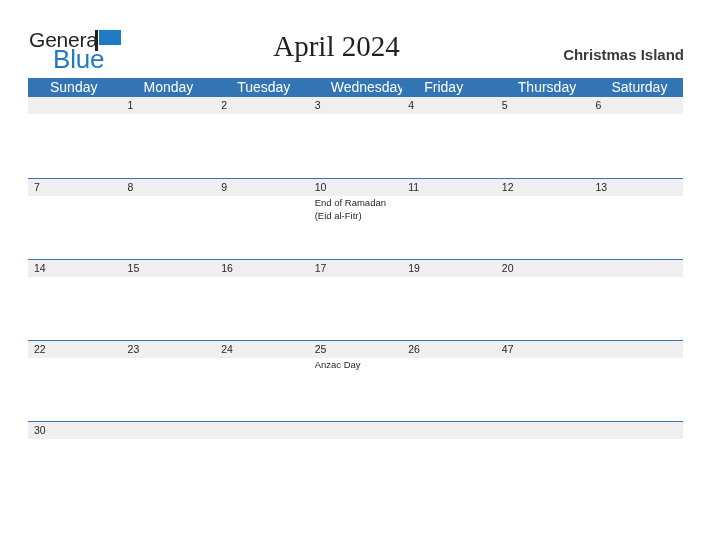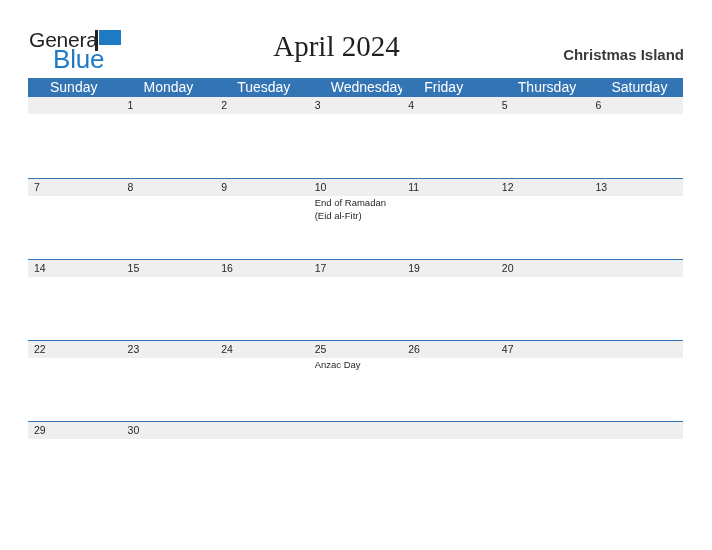--- a/index.html
+++ b/index.html
@@ -302,23 +302,20 @@
             </div>
             <div class="cell">
               <div class="daynum">47</div>
             </div>
           </div>
         </div>
         <div class="week">
           <div class="band"></div>
           <div class="cells">
             <div class="cell">
-              <div class="daynum">29</div>
-            </div>
-            <div class="cell">
               <div class="daynum">30</div>
             </div>
             <div class="cell empty">
               <div class="daynum"></div>
             </div>
             <div class="cell empty">
               <div class="daynum"></div>
             </div>
             <div class="cell empty">
               <div class="daynum"></div>

